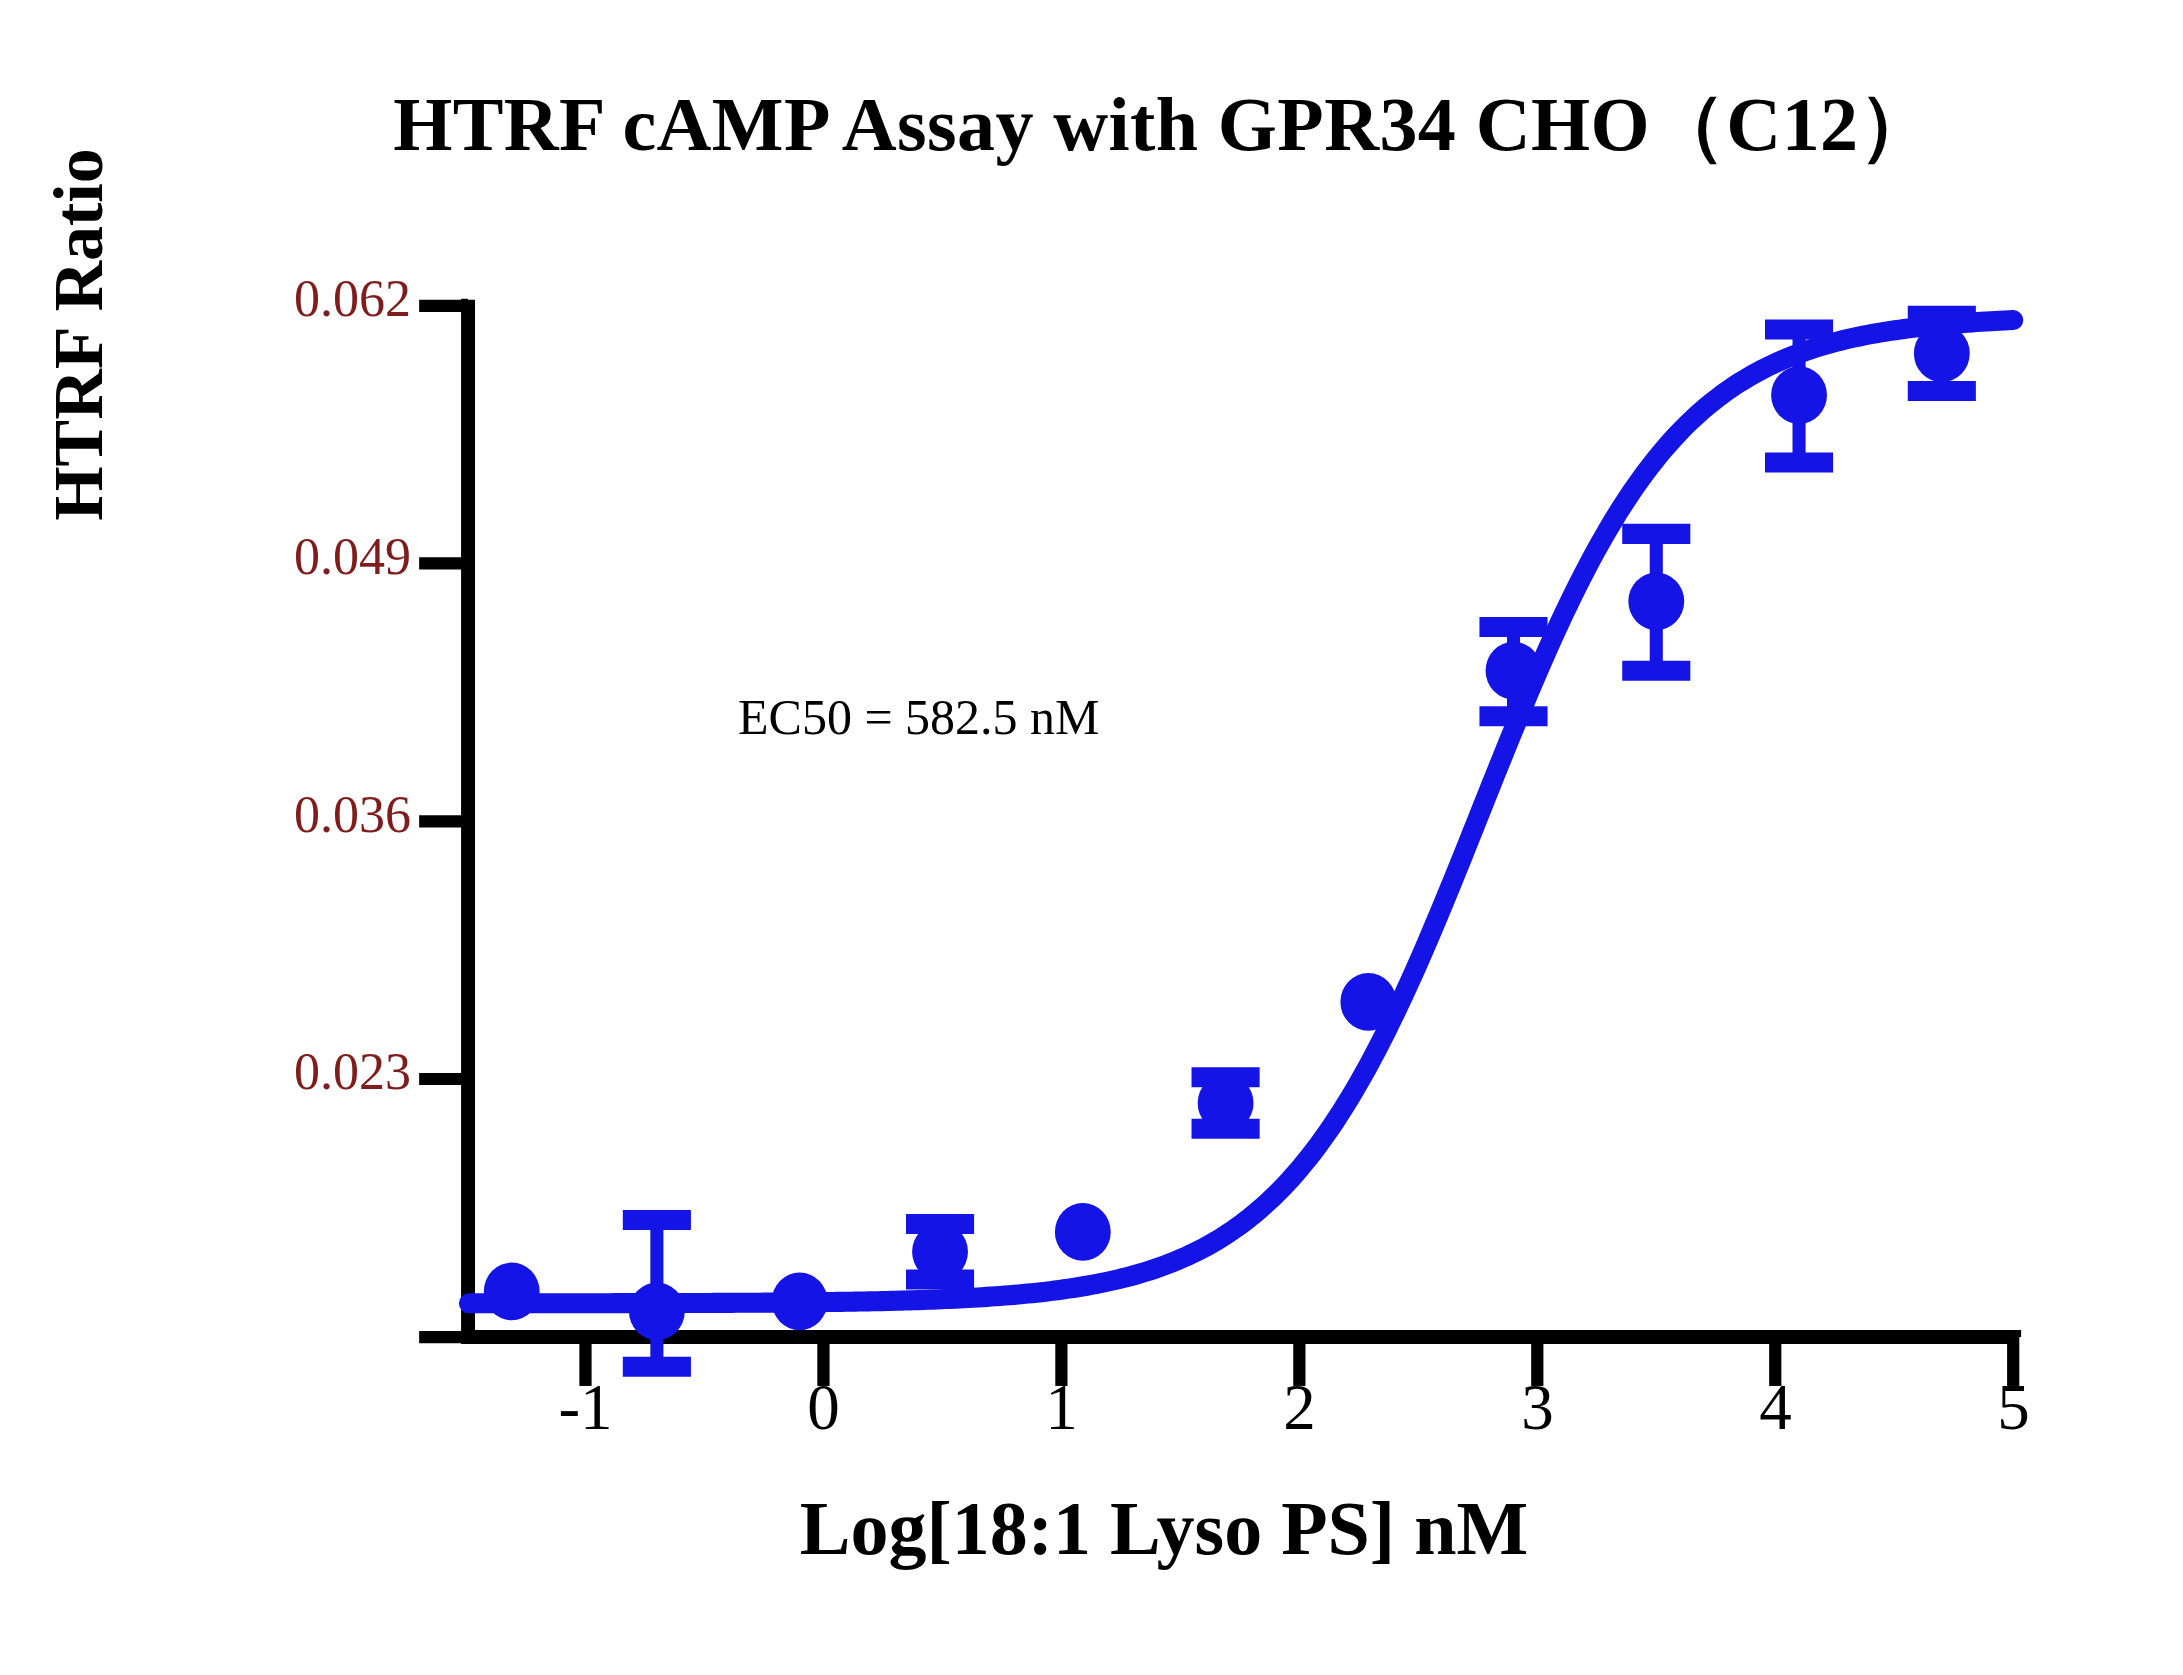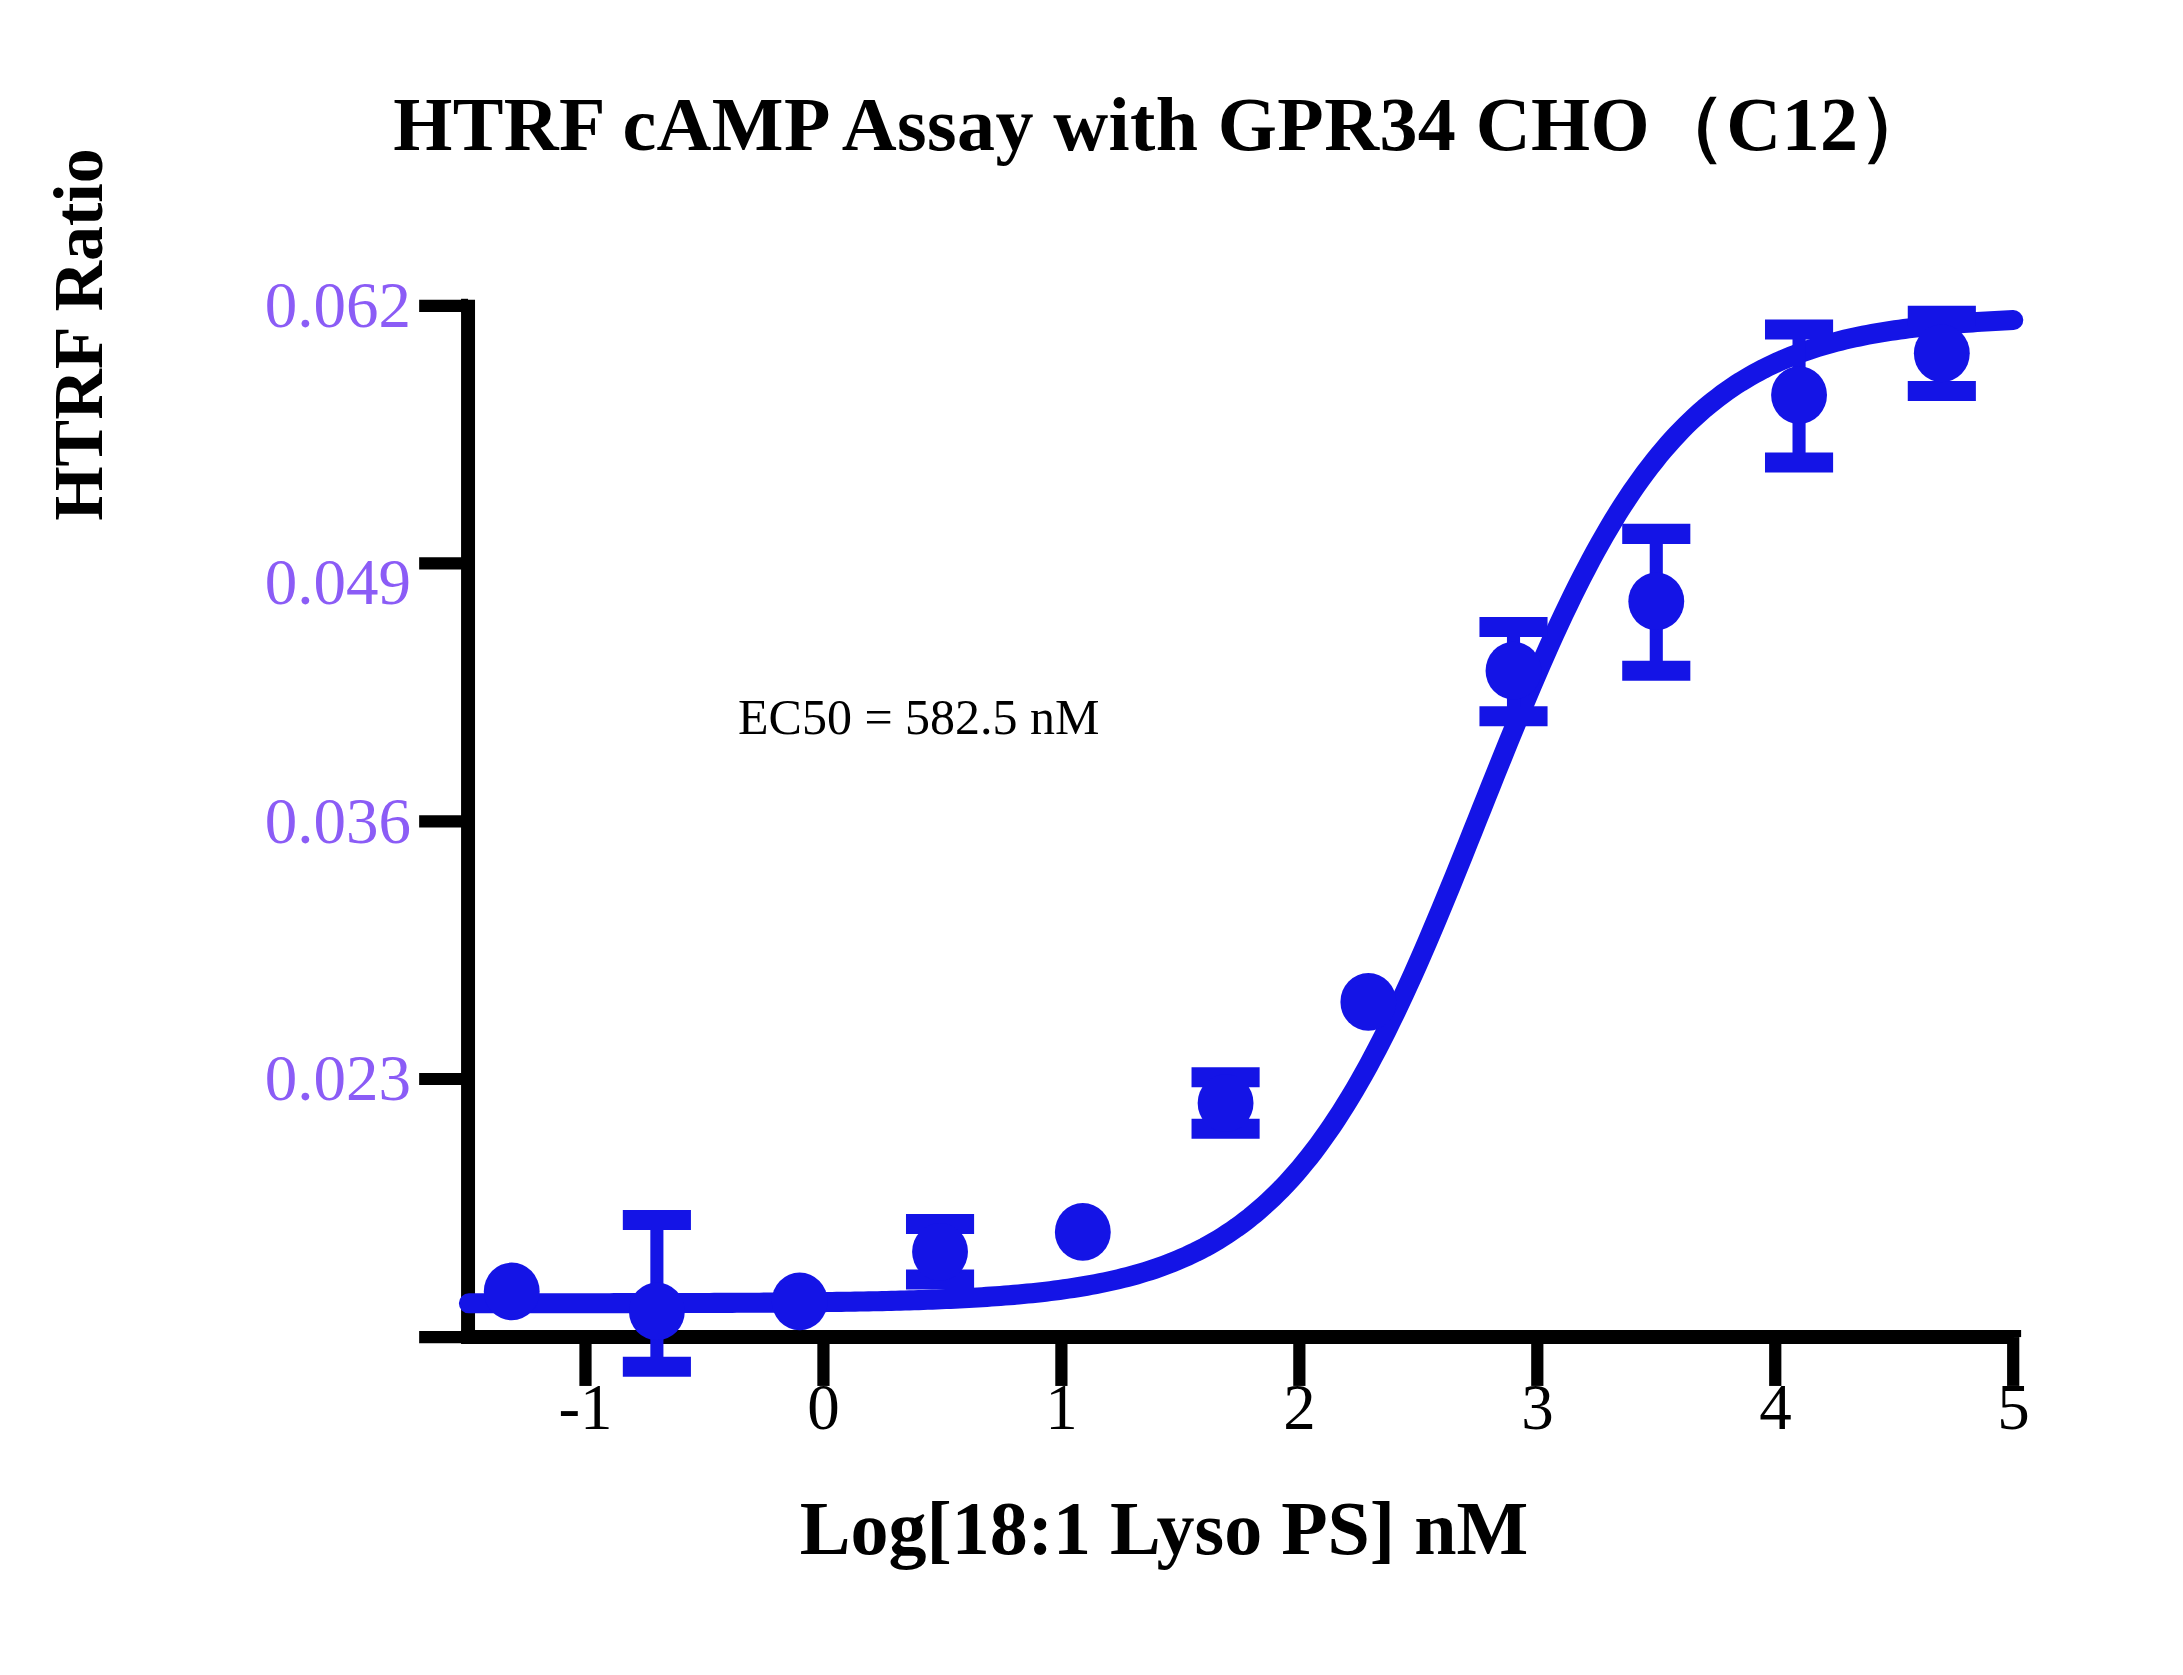--- a/index.html
+++ b/index.html
@@ -55,22 +55,22 @@
     font-weight: bold;
     color: #000000;
     white-space: nowrap;
     font-family: "Liberation Serif", "DejaVu Serif", serif;
   }
   .ytick-label {
     position: absolute;
     right: 0;
     width: 332px;
     text-align: right;
-    font-size: 65px;
-    color: #8b5cf6;
+    font-size: 52px;
+    color: #7f1d1d;
     line-height: 1;
     font-family: "Liberation Serif", "DejaVu Serif", serif;
   }
   .xtick-label {
     position: absolute;
     width: 131px;
     text-align: center;
     font-size: 65px;
     color: #000000;
     line-height: 1;
@@ -96,21 +96,21 @@
 
 <div id="figure">
 
   <div id="chart-title">HTRF cAMP Assay with GPR34 CHO（C12）</div>
 
   <div id="y-axis-title">HTRF Ratio</div>
 
   <div id="x-axis-title">Log[18:1 Lyso PS] nM</div>
 
   <div class="ytick-label" style="left:79px; top:273px;">0.062</div>
-  <div class="ytick-label" style="left:79px; top:550px;">0.049</div>
+  <div class="ytick-label" style="left:79px; top:531px;">0.049</div>
   <div class="ytick-label" style="left:79px; top:789px;">0.036</div>
   <div class="ytick-label" style="left:79px; top:1046px;text-align:right;">0.023</div>
 
   <div class="xtick-label" style="left:520px; top:1375px;">-1</div>
   <div class="xtick-label" style="left:758px; top:1375px;">0</div>
   <div class="xtick-label" style="left:996px; top:1375px;">1</div>
   <div class="xtick-label" style="left:1234px; top:1375px;">2</div>
   <div class="xtick-label" style="left:1472px; top:1375px;">3</div>
   <div class="xtick-label" style="left:1710px; top:1375px;">4</div>
   <div class="xtick-label" style="left:1948px; top:1375px;">5</div>

